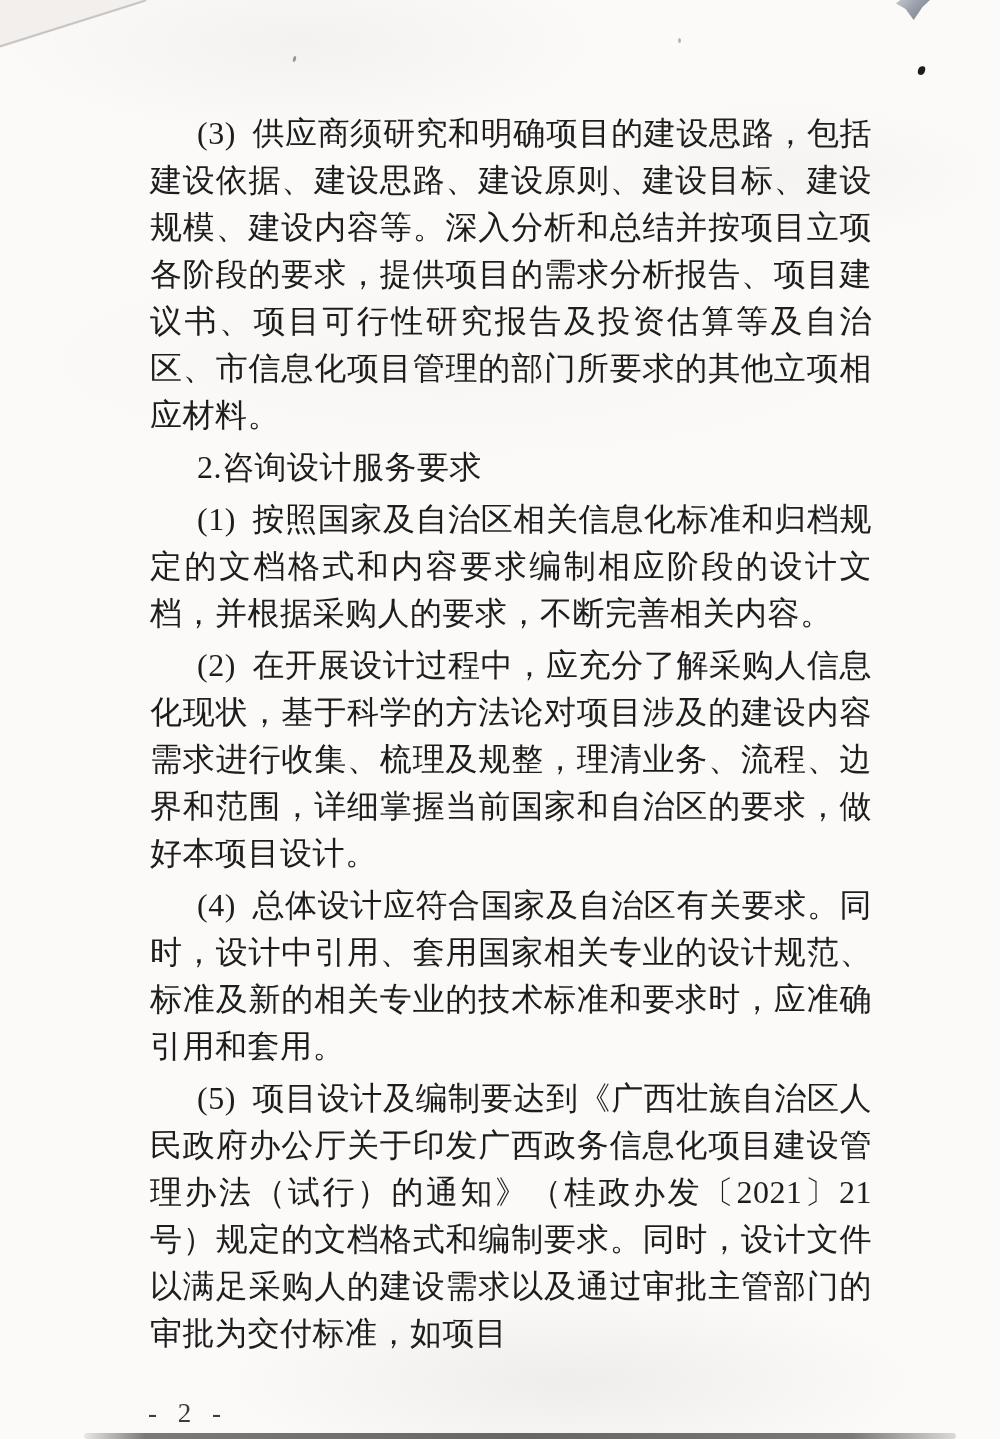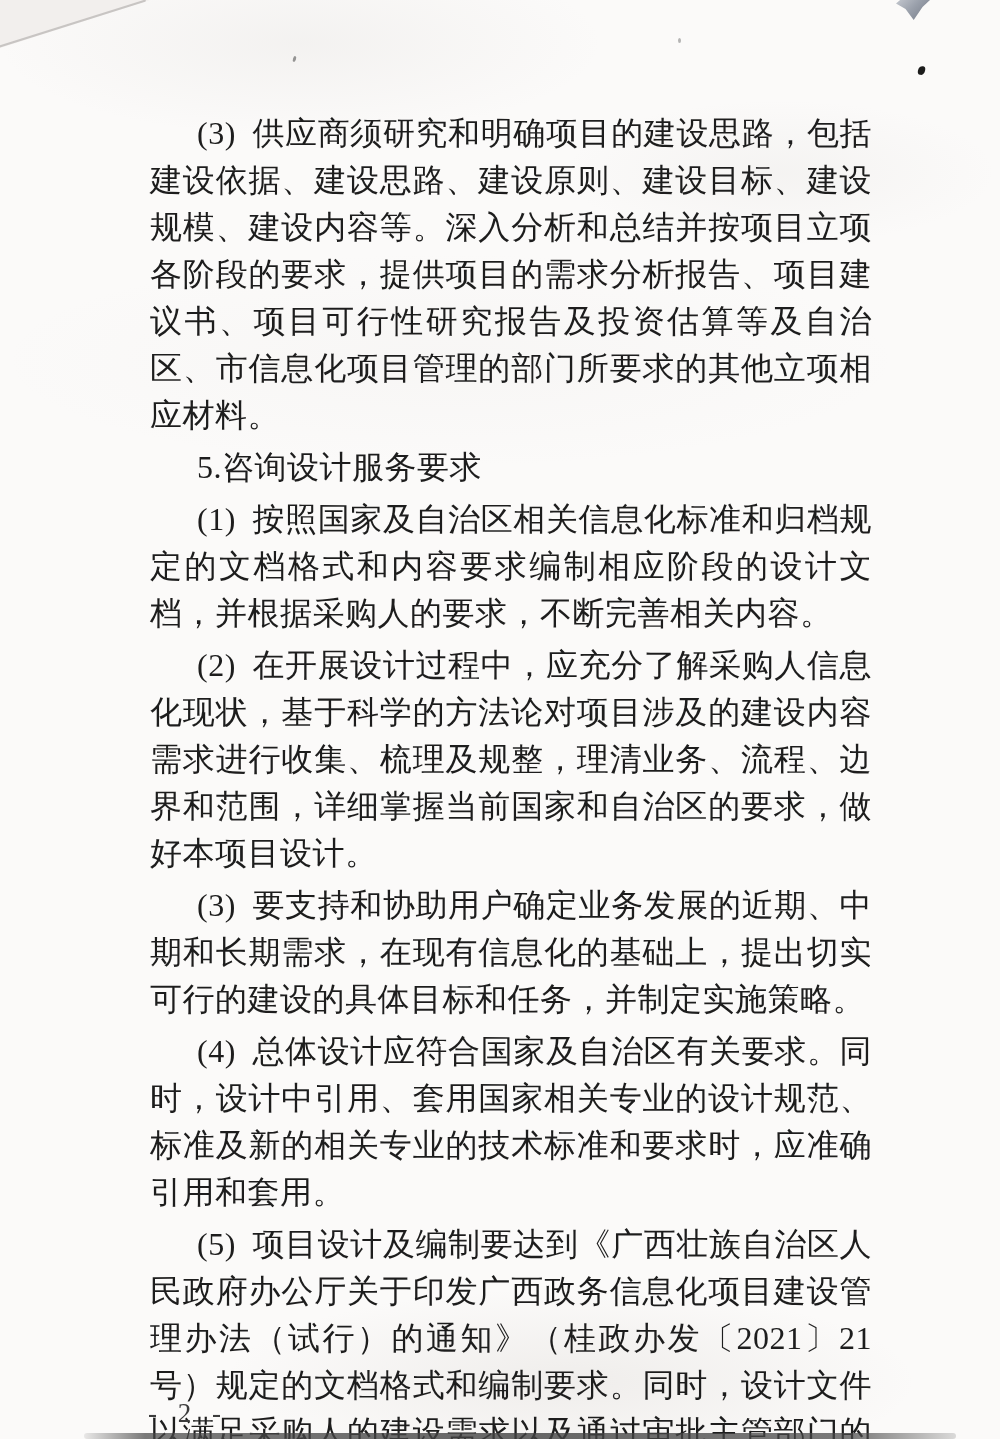--- a/index.html
+++ b/index.html
@@ -112,24 +112,23 @@
 
   <div class="corner-wedge"></div>
   <div class="corner-edge-line"></div>
   <div class="corner-mark"></div>
   <div class="ink-dot"></div>
   <div class="speck-a"></div>
   <div class="speck-b"></div>
 
   <div class="content">
     <p class="para">(3) 供应商须研究和明确项目的建设思路，包括建设依据、建设思路、建设原则、建设目标、建设规模、建设内容等。深入分析和总结并按项目立项各阶段的要求，提供项目的需求分析报告、项目建议书、项目可行性研究报告及投资估算等及自治区、市信息化项目管理的部门所要求的其他立项相应材料。</p>
-    <p class="para">5.咨询设计服务要求</p>
+    <p class="para">2.咨询设计服务要求</p>
     <p class="para">(1) 按照国家及自治区相关信息化标准和归档规定的文档格式和内容要求编制相应阶段的设计文档，并根据采购人的要求，不断完善相关内容。</p>
     <p class="para">(2) 在开展设计过程中，应充分了解采购人信息化现状，基于科学的方法论对项目涉及的建设内容需求进行收集、梳理及规整，理清业务、流程、边界和范围，详细掌握当前国家和自治区的要求，做好本项目设计。</p>
-    <p class="para">(3) 要支持和协助用户确定业务发展的近期、中期和长期需求，在现有信息化的基础上，提出切实可行的建设的具体目标和任务，并制定实施策略。</p>
     <p class="para">(4) 总体设计应符合国家及自治区有关要求。同时，设计中引用、套用国家相关专业的设计规范、标准及新的相关专业的技术标准和要求时，应准确引用和套用。</p>
     <p class="para">(5) 项目设计及编制要达到《广西壮族自治区人民政府办公厅关于印发广西政务信息化项目建设管理办法（试行）的通知》（桂政办发〔2021〕21号）规定的文档格式和编制要求。同时，设计文件以满足采购人的建设需求以及通过审批主管部门的审批为交付标准，如项目</p>
   </div>
 
   <div class="page-number">- 2 -</div>
 
   <div class="bottom-edge"></div>
 
 </div>
 

